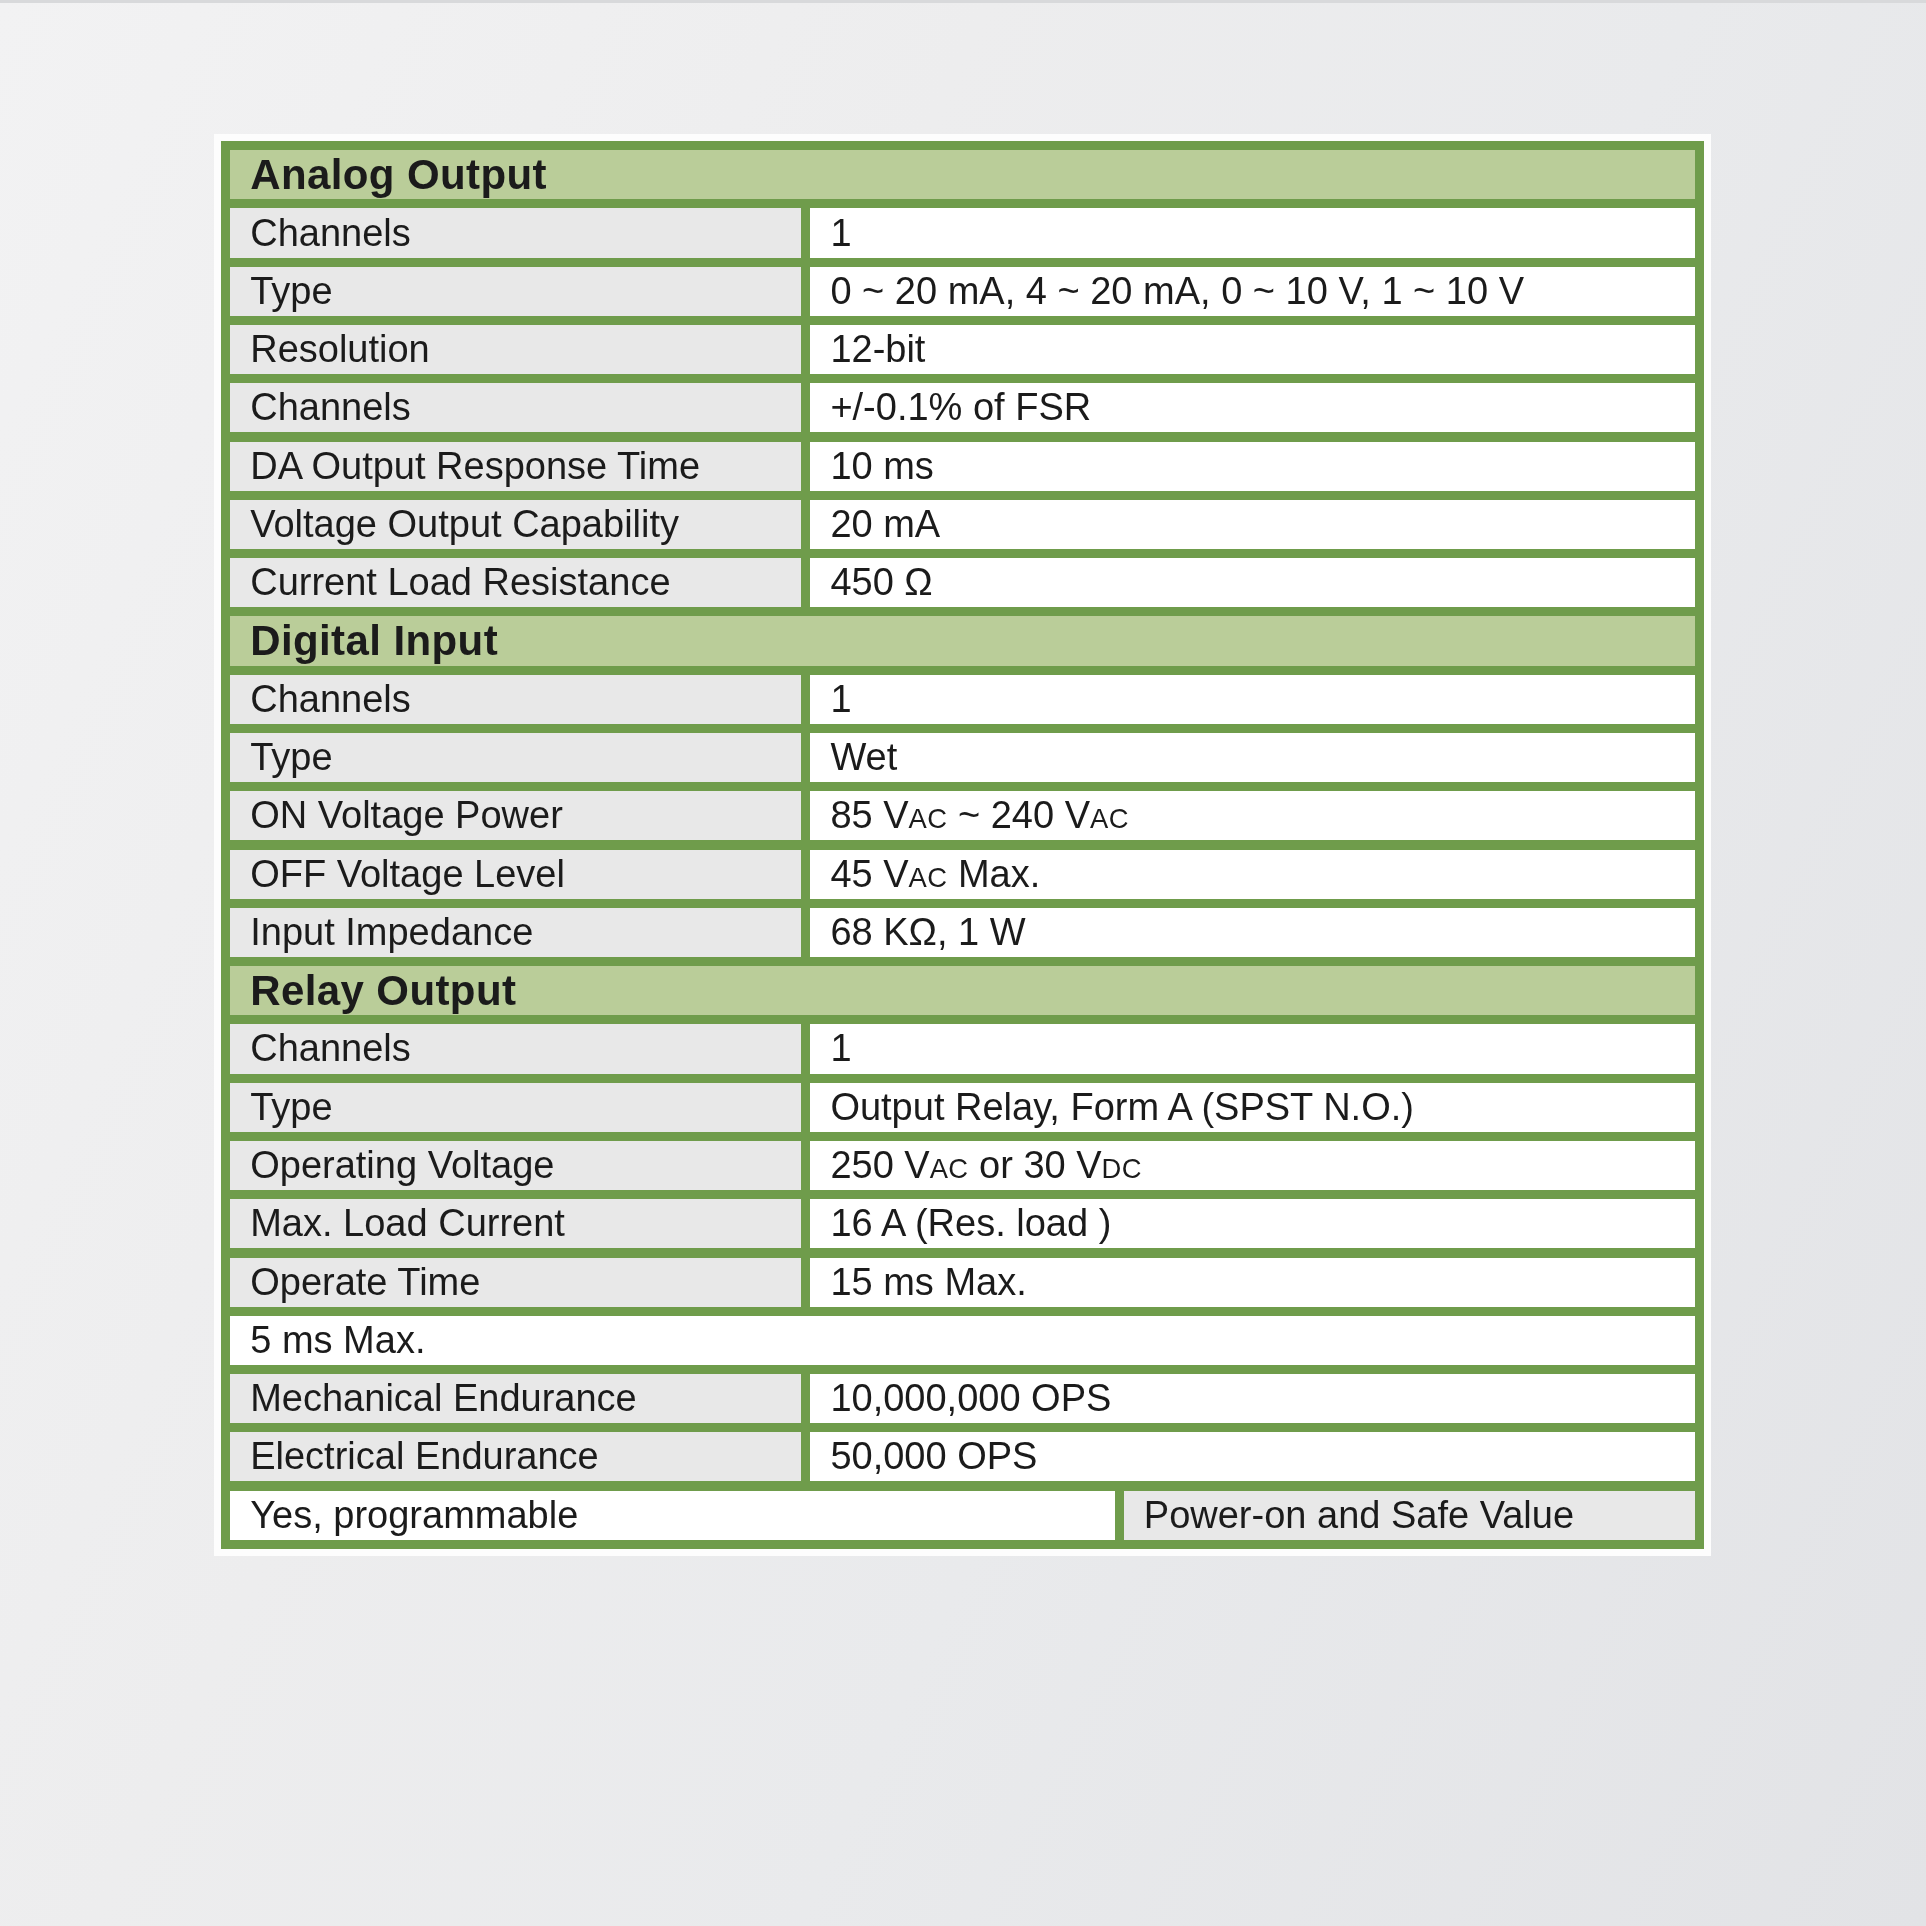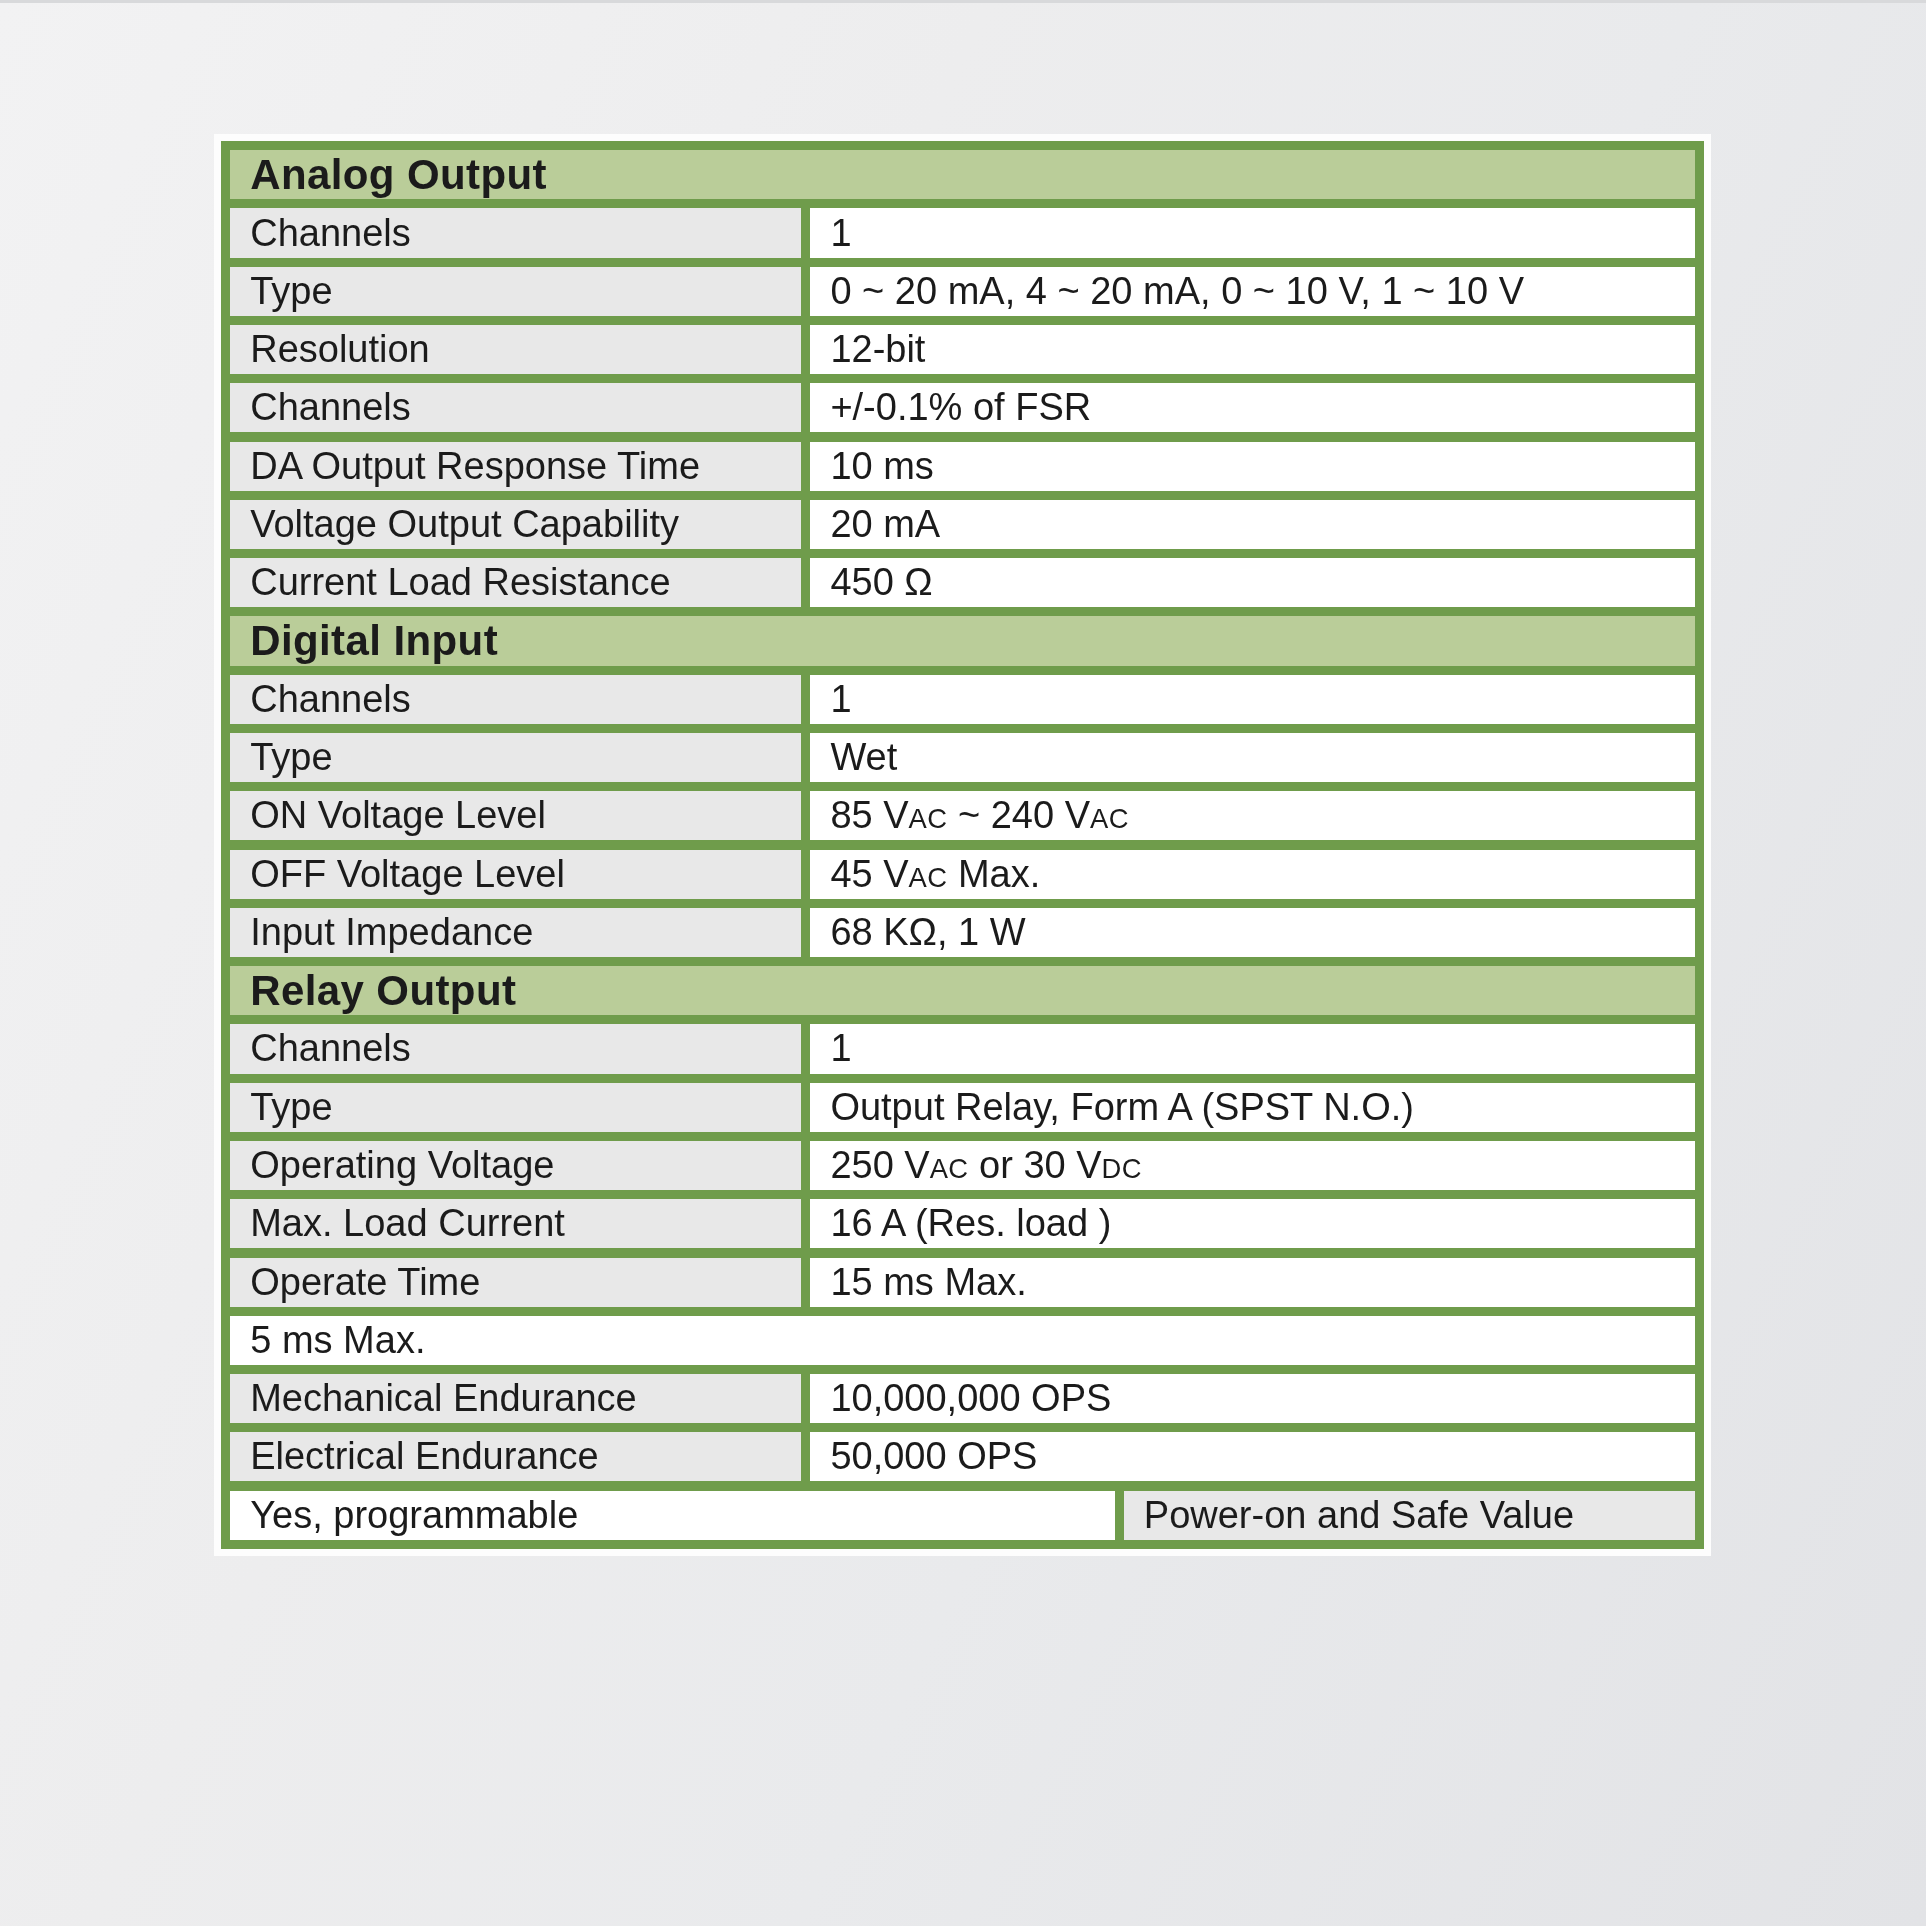--- a/index.html
+++ b/index.html
@@ -164,21 +164,21 @@
     <div class="cell label-cell">
       <span>Type</span>
     </div>
     <div class="cell value-cell">
       <span>Wet</span>
     </div>
   </div>
 
   <div class="spec-row">
     <div class="cell label-cell">
-      <span>ON Voltage Level</span>
+      <span>ON Voltage Power</span>
     </div>
     <div class="cell value-cell">
       <span>85 V<span class="sc">AC</span> ~ 240 V<span class="sc">AC</span></span>
     </div>
   </div>
 
   <div class="spec-row">
     <div class="cell label-cell">
       <span>OFF Voltage Level</span>
     </div>

